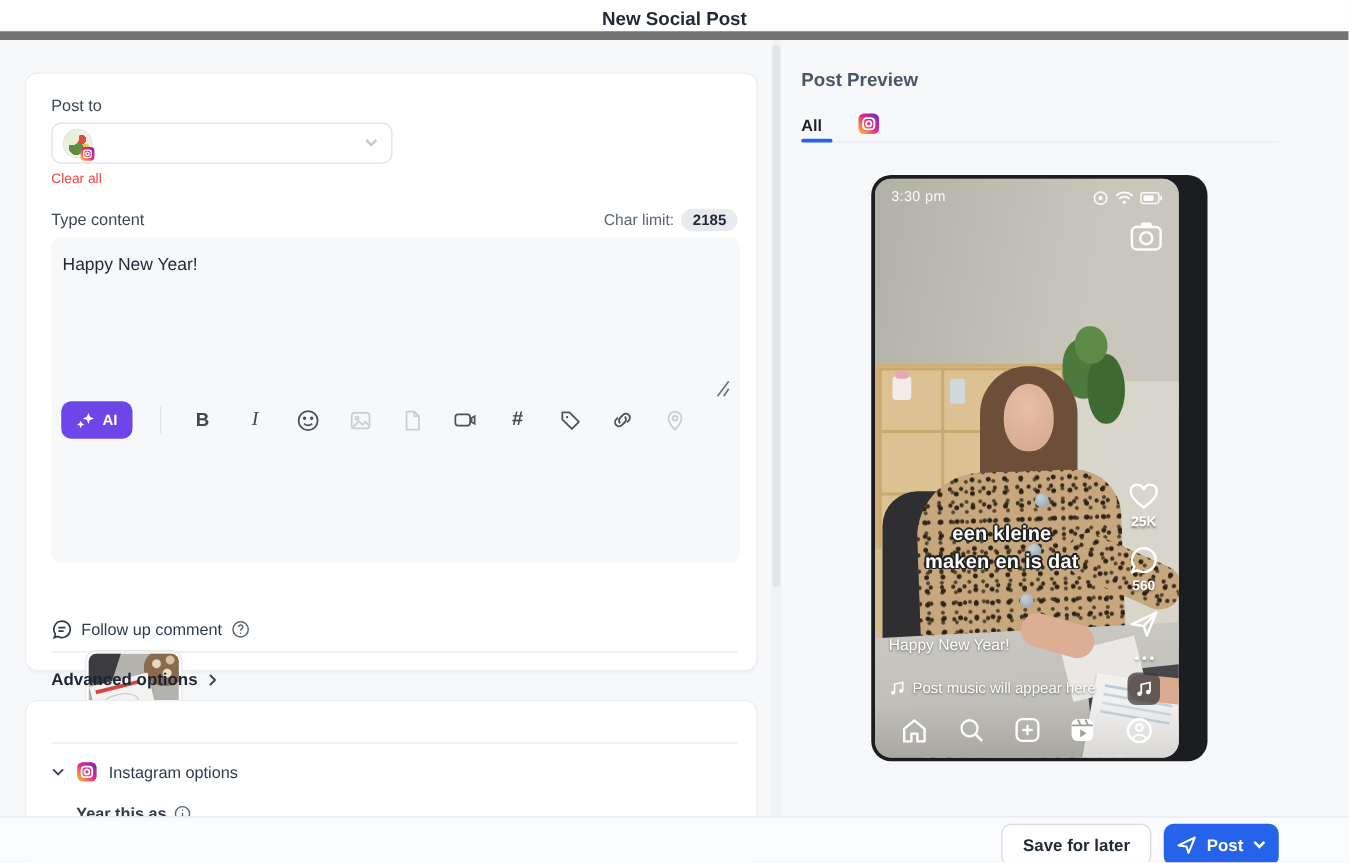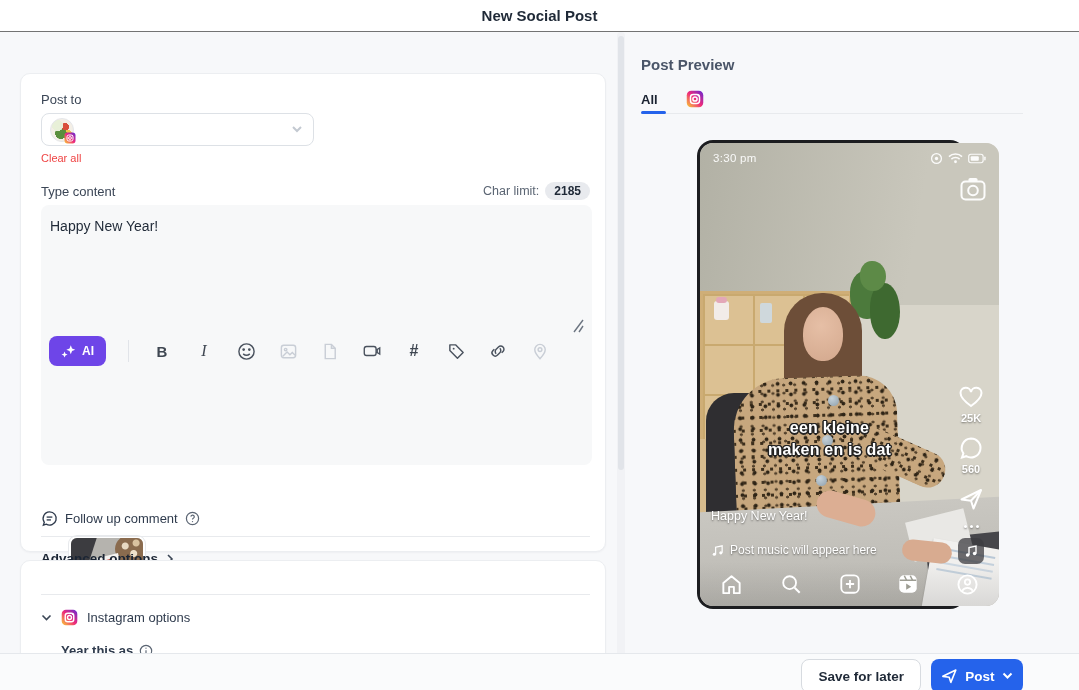--- a/index.html
+++ b/index.html
@@ -1,28 +1,28 @@
 <!DOCTYPE html>
 <html><head>
 <meta charset="utf-8">
 <style>
   * { box-sizing: border-box; margin: 0; padding: 0; }
   html,body { width:1079px; height:690px; }
   body { font-family:"Liberation Sans", sans-serif; background:#f7f8fa; overflow:hidden; }
   .app { position:relative; width:1079px; height:690px; background:#f7f8fa; overflow:hidden; }
 
   
-  .header { position:absolute; top:0; left:0; right:0; height:32px; background:#ffffff; border-bottom:1px solid #737373; z-index:30; }
+  .header { position:absolute; top:0; left:0; right:0; height:32px; background:#ffffff; border-bottom:7px solid #737373; z-index:30; }
   .header-title { position:absolute; top:7px; left:0; right:0; text-align:center; font-size:15px; font-weight:700; color:#1f2937; }
 
   
   .main { position:absolute; top:32px; left:0; right:0; bottom:0; }
 
   .card { position:absolute; background:#ffffff; border:1px solid #eceef1; border-radius:10px; box-shadow:0 1px 2px rgba(16,24,40,.04); }
-  .card1 { left:20px; top:41px; width:586px; height:479px; }
+  .card1 { left:20px; top:26px; width:586px; height:479px; }
   .card2 { left:20px; top:528px; width:586px; height:140px; }
 
   .lbl { font-size:13px; color:#3b4656; }
 
   
   .select-box { position:absolute; left:20px; top:39px; width:273px; height:33px; border:1px solid #dde1e6; border-radius:8px; background:#fff; }
   .acct-avatar { position:absolute; left:8px; top:4px; width:24px; height:24px; border-radius:50%;
     background: radial-gradient(circle at 30% 30%, #e8f0d8 0 25%, transparent 26%),
                 radial-gradient(circle at 65% 35%, #d94f3c 0 18%, transparent 19%),
                 radial-gradient(circle at 45% 65%, #5a8f3d 0 30%, transparent 31%),
@@ -82,21 +82,21 @@
   
   .preview-title { position:absolute; left:641px; top:24px; font-size:15px; font-weight:700; color:#4a5568; }
   .tabs { position:absolute; left:641px; top:58px; display:flex; align-items:center; gap:28px; }
   .tab-all { font-size:13px; font-weight:600; color:#1a2230; padding-bottom:8px; cursor:pointer; }
   .tab-ig { padding-bottom:5px; cursor:pointer; }
   .tab-underline { position:absolute; left:641px; top:79px; width:25px; height:3px; background:#2563eb; border-radius:2px; z-index:2; }
   .tabs-div { position:absolute; left:641px; top:81px; width:382px; height:1px; background:#e8eaed; }
 
   
   .phone { position:absolute; left:72px; top:108px; width:269px; height:469px; background:#1c1d20; border-radius:16px; padding:3px; }
-  .screen { position:relative; width:299px; height:463px; border-radius:13px; overflow:hidden; background:#d5d2c7; }
+  .screen { position:relative; width:243px; height:463px; border-radius:13px; overflow:hidden; background:#d5d2c7; }
 
   
   .sc-ceiling { position:absolute; left:0; top:0; width:100%; height:40%; background:linear-gradient(100deg,#b2b1a5,#c9c7bc 70%); }
   .sc-wallr { position:absolute; right:0; top:35%; width:50%; height:45%; background:#d8d5ca; }
   .sc-shelf { position:absolute; left:0; top:148px; width:152px; height:152px; background:#dcc193; border:3px solid #cfae77;
     background-image:linear-gradient(#c9a96f 2px, transparent 2px), linear-gradient(90deg,#c9a96f 2px, transparent 2px); background-size:50px 50px; }
   .sc-woodlow { position:absolute; left:0; top:296px; width:118px; height:110px; background:#d6bb8d; }
   .sc-cup { position:absolute; left:14px; top:158px; width:15px; height:19px; background:#f2ece9; border-radius:3px; }
   .sc-cup::before { content:""; position:absolute; left:2px; top:-4px; width:11px; height:6px; background:#e3a7b8; border-radius:3px; }
   .sc-jar { position:absolute; left:60px; top:160px; width:12px; height:20px; background:#cfd8dc; border-radius:2px; }

